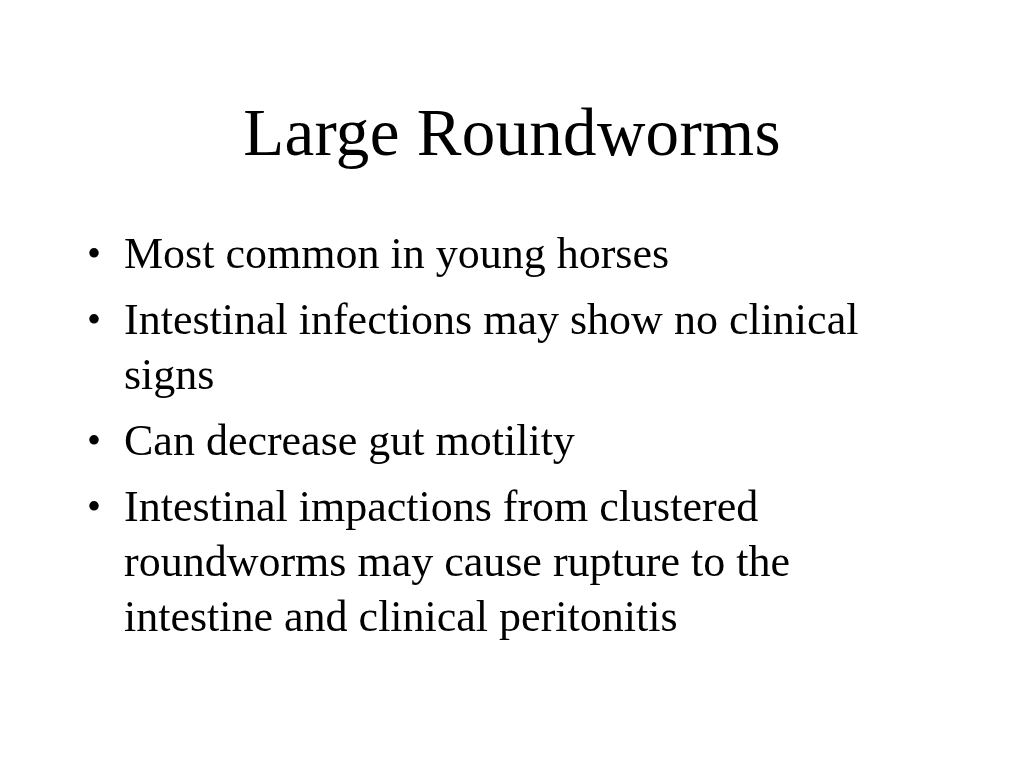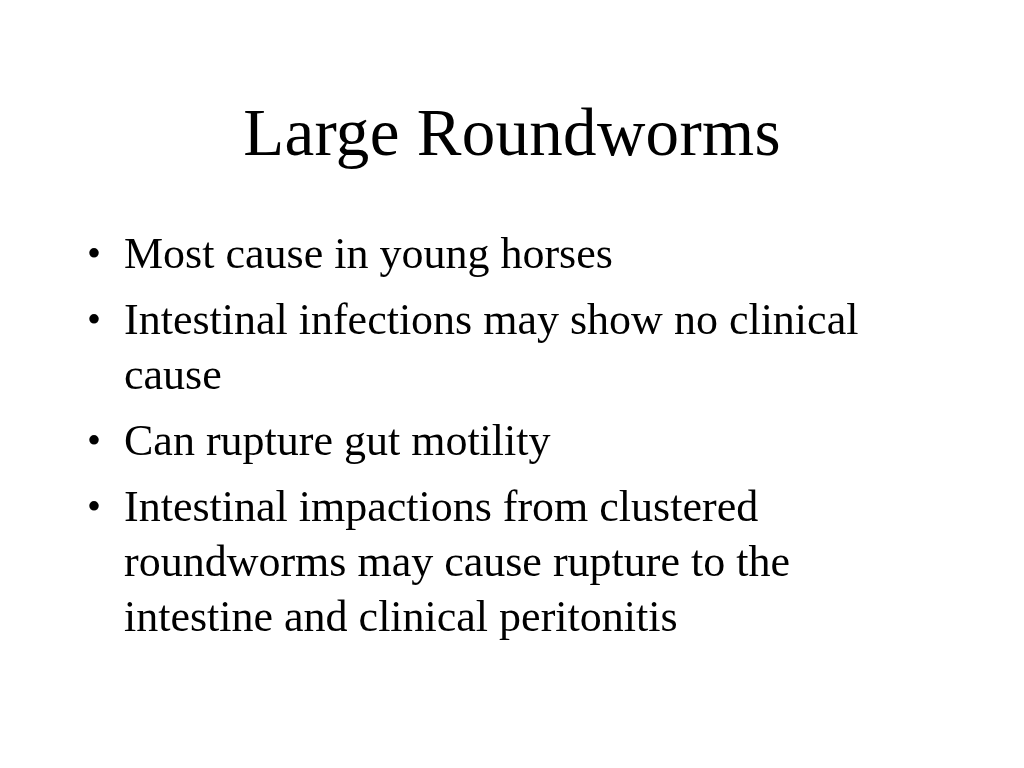--- a/index.html
+++ b/index.html
@@ -83,31 +83,31 @@
 <body>
 
 <div class="slide">
 
   <h1 class="slide-title">Large Roundworms</h1>
 
   <ul class="body-list">
 
     <li class="bullet-item">
       <span class="bullet-marker">•</span>
-      <span class="bullet-text">Most cause in young horses</span>
+      <span class="bullet-text">Most common in young horses</span>
     </li>
 
     <li class="bullet-item">
       <span class="bullet-marker">•</span>
-      <span class="bullet-text">Intestinal infections may show no clinical cause</span>
+      <span class="bullet-text">Intestinal infections may show no clinical signs</span>
     </li>
 
     <li class="bullet-item">
       <span class="bullet-marker">•</span>
-      <span class="bullet-text">Can rupture gut motility</span>
+      <span class="bullet-text">Can decrease gut motility</span>
     </li>
 
     <li class="bullet-item">
       <span class="bullet-marker">•</span>
       <span class="bullet-text">Intestinal impactions from clustered roundworms may cause rupture to the intestine and clinical peritonitis</span>
     </li>
 
   </ul>
 
 </div>

